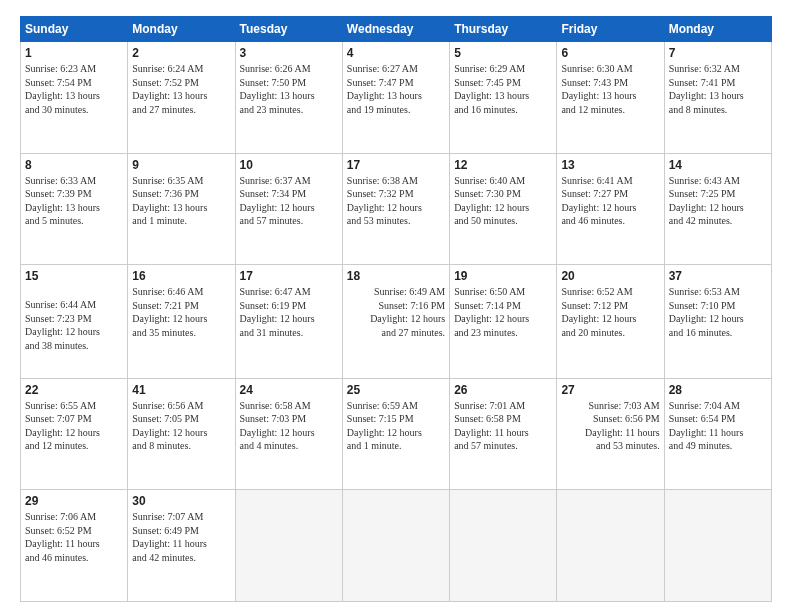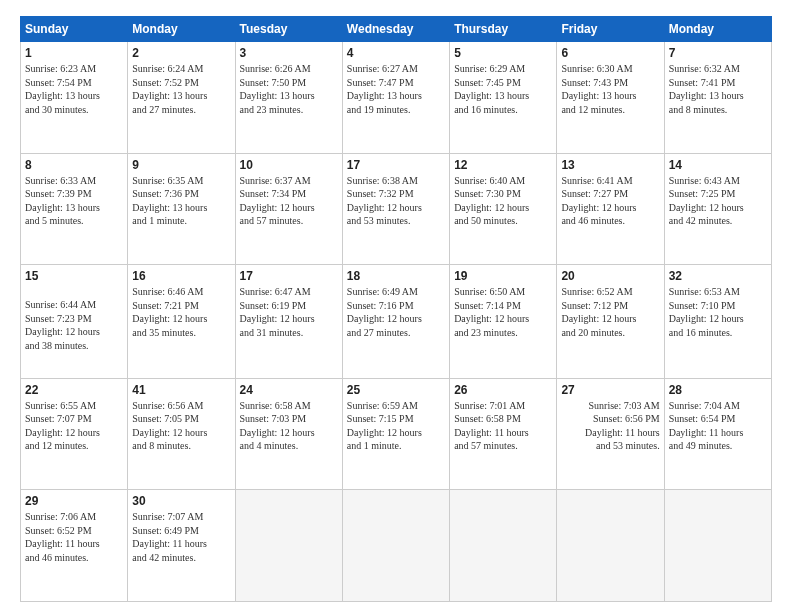--- a/index.html
+++ b/index.html
@@ -221,41 +221,41 @@
           </td>
           <td>
             <span class="day-num">17</span>
             <div class="day-info" style="white-space: pre-line;">Sunrise: 6:47 AM
 Sunset: 6:19 PM
 Daylight: 12 hours
 and 31 minutes.</div>
           </td>
           <td>
             <span class="day-num">18</span>
-            <div class="day-info" style="white-space: pre-line;">Sunrise: 6:49 AM
+            <div class="day-info" style="white-space: pre-line; text-align: right;">Sunrise: 6:49 AM
 Sunset: 7:16 PM
 Daylight: 12 hours
 and 27 minutes.</div>
           </td>
           <td>
             <span class="day-num">19</span>
             <div class="day-info" style="white-space: pre-line;">Sunrise: 6:50 AM
 Sunset: 7:14 PM
 Daylight: 12 hours
 and 23 minutes.</div>
           </td>
           <td>
             <span class="day-num">20</span>
             <div class="day-info" style="white-space: pre-line;">Sunrise: 6:52 AM
 Sunset: 7:12 PM
 Daylight: 12 hours
 and 20 minutes.</div>
           </td>
           <td>
-            <span class="day-num">32</span>
+            <span class="day-num">37</span>
             <div class="day-info" style="white-space: pre-line;">Sunrise: 6:53 AM
 Sunset: 7:10 PM
 Daylight: 12 hours
 and 16 minutes.</div>
           </td>
         </tr>
         <tr>
           <td>
             <span class="day-num">22</span>
             <div class="day-info" style="white-space: pre-line;">Sunrise: 6:55 AM

